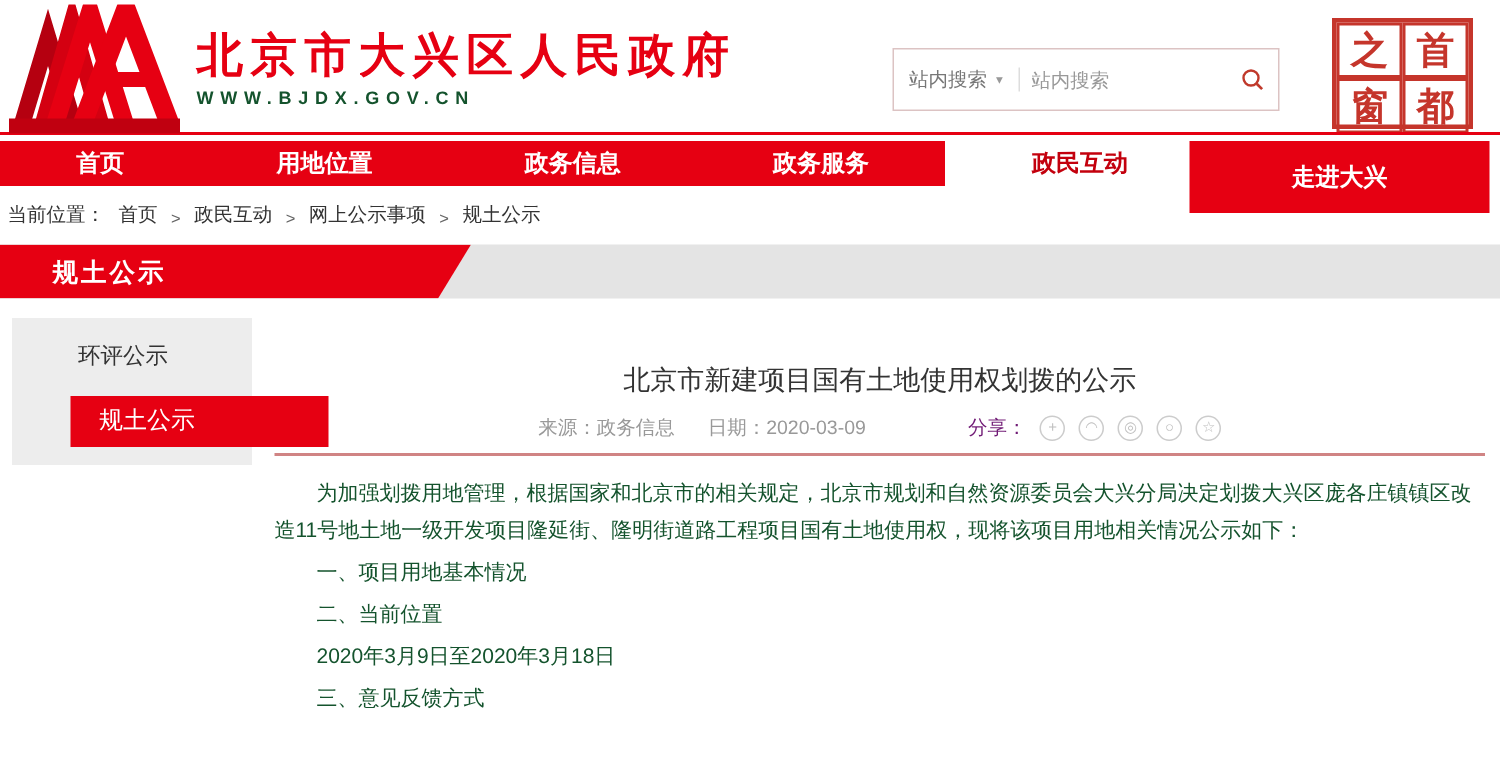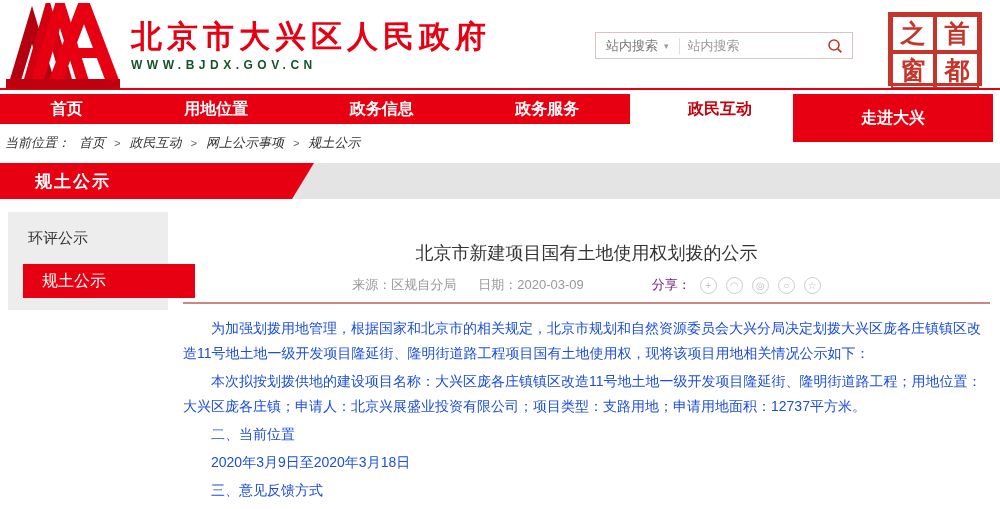--- a/index.html
+++ b/index.html
@@ -7,21 +7,21 @@
   body { font-family:"Liberation Sans","DejaVu Sans",sans-serif; }
   .page { position:relative; width:1000px; height:509px; background:#fff; overflow:hidden; }
 
   
   .header { position:absolute; top:0; left:0; width:1000px; height:88px; background:#fff;border-radius:26px; }
   .logo { position:absolute; left:6px; top:3px; width:116px; height:88px; z-index:2; cursor:pointer; }
   .brand { position:absolute; left:131px; top:20px; cursor:pointer; }
   .site-title { color:#e60012; font-size:31px; font-weight:bold; letter-spacing:5px; line-height:34px; }
   .site-url { color:#14532d; font-size:12px; font-weight:bold; letter-spacing:4.5px; margin-top:4px; }
 
-  .search-box { position:absolute; left:595px; top:32px; width:258px; height:27px;
+  .search-box { position:absolute; left:595px; top:32px; width:258px; height:42px;
                 border:1px solid #dcc3c3; background:#fff; display:flex; align-items:center; }
   .search-cat { display:flex; align-items:center; gap:6px; padding:0 10px; color:#777; font-size:13px;
                 cursor:pointer; white-space:nowrap; }
   .caret { color:#999; font-size:9px; }
   .search-sep { width:1px; height:16px; background:#ddd; }
   .search-input { flex:1; min-width:0; border:none; outline:none; font-size:13px; color:#333; padding:0 8px;
                   background:transparent; }
   .search-input::placeholder { color:#999; }
   .search-btn { width:34px; height:100%; display:flex; align-items:center; justify-content:center; cursor:pointer; }
 
@@ -39,54 +39,54 @@
               display:flex; justify-content:space-around; align-items:center; }
   .nav-item { color:#fff; font-size:16px; font-weight:bold; cursor:pointer; white-space:nowrap; }
   .nav-active { position:absolute; top:94px; left:650px; width:140px; height:30px;
                 display:flex; align-items:center; justify-content:center;
                 color:#c3000d; font-size:16px; font-weight:bold; cursor:pointer; }
   .nav-bar2 { position:absolute; top:94px; left:793px; width:200px; height:48px; background:#e60012;
               display:flex; align-items:center; justify-content:center; cursor:pointer; }
   .nav-bar2 .nav-item { font-size:16px; }
 
   
-  .breadcrumb { position:absolute; top:134px; left:5px; display:flex; align-items:center; gap:9px;
-                font-size:13px; color:#333;font-style:italic; }
+  .breadcrumb { position:absolute; top:134px; left:5px; display:flex; align-items:flex-end; gap:9px;
+                font-size:13px; color:#333; }
   .crumb-label { color:#333; }
   .crumb-link { color:#333; cursor:pointer; }
   .crumb-sep { color:#666; font-size:11px; }
 
   
   .banner { position:absolute; top:163px; left:0; width:1000px; height:36px; background:#e4e4e4; }
   .banner-red { position:absolute; top:0; left:0; width:314px; height:36px; background:#e60012;
                 clip-path:polygon(0 0,100% 0,93% 100%,0 100%); display:flex; align-items:center; }
   .banner-title { color:#fff; font-size:17px; font-weight:bold; padding-left:35px; letter-spacing:2px; }
 
   
-  .sidebar { position:absolute; top:212px; left:8px; width:160px; height:98px; background:#ededed; z-index:3; }
+  .sidebar { position:absolute; top:212px; left:8px; width:160px; height:98px; background:#ededed; z-index:3;padding-left:24px; }
   .side-item { padding:17px 0 0 20px; font-size:15px; color:#333; cursor:pointer; line-height:17px; }
   .side-item-active { position:relative; left:15px; width:172px; margin-top:18px; padding:8px 0 8px 19px;
                       background:#e60012; color:#fff; font-size:16px; line-height:18px; cursor:pointer; }
 
   
   .content { position:absolute; top:212px; left:183px; width:807px; }
   .article-title { text-align:center; font-size:18px; font-weight:normal; color:#333;
                    margin:28px 0 0; line-height:26px; }
   .article-meta { margin-top:10px; display:flex; justify-content:center; align-items:center;
                   color:#999; font-size:13px; }
   .meta-source { margin-right:22px; }
   .meta-date { margin-right:68px; }
   .share-row { display:flex; align-items:center; }
   .share-label { color:#701a75; }
   .share-icon { width:17px; height:17px; border:1px solid #ccc; border-radius:50%;
                 color:#c0c0c0; font-size:10px; line-height:15px; text-align:center;
                 display:inline-block; margin-left:9px; cursor:pointer; }
   .meta-divider { margin-top:8px; height:2px; background:#d08484; }
   .article-body { margin-top:12px; }
-  .article-body p { font-size:14px; color:#1d4ed8; line-height:25px; margin:0 0 3px; text-indent:2em; }
+  .article-body p { font-size:14px; color:#14532d; line-height:25px; margin:0 0 3px; text-indent:2em; }
 </style>
 </head>
 <body>
 
 <div class="page">
 
   <div class="header">
 
     <div class="logo">
       <svg width="116" height="88" viewBox="0 0 116 88">
@@ -159,36 +159,36 @@
 
   <div class="sidebar">
     <div class="side-item">环评公示</div>
     <div class="side-item-active">规土公示</div>
   </div>
 
   <div class="content">
     <h1 class="article-title">北京市新建项目国有土地使用权划拨的公示</h1>
 
     <div class="article-meta">
-      <span class="meta-source">来源：区规自分局</span>
+      <span class="meta-source">来源：政务信息</span>
       <span class="meta-date">日期：2020-03-09</span>
       <span class="share-row">
         <span class="share-label">分享：</span>
         <span class="share-icon">+</span>
         <span class="share-icon">◠</span>
         <span class="share-icon">◎</span>
         <span class="share-icon">○</span>
         <span class="share-icon">☆</span>
       </span>
     </div>
 
     <div class="meta-divider"></div>
 
     <div class="article-body">
       <p>为加强划拨用地管理，根据国家和北京市的相关规定，北京市规划和自然资源委员会大兴分局决定划拨大兴区庞各庄镇镇区改造11号地土地一级开发项目隆延街、隆明街道路工程项目国有土地使用权，现将该项目用地相关情况公示如下：</p>
-      <p>本次拟按划拨供地的建设项目名称：大兴区庞各庄镇镇区改造11号地土地一级开发项目隆延街、隆明街道路工程；用地位置：大兴区庞各庄镇；申请人：北京兴展盛业投资有限公司；项目类型：支路用地；申请用地面积：12737平方米。</p>
+      <p>一、项目用地基本情况</p>
       <p>二、当前位置</p>
       <p>2020年3月9日至2020年3月18日</p>
       <p>三、意见反馈方式</p>
     </div>
   </div>
 
 </div>
 
 </body></html>

